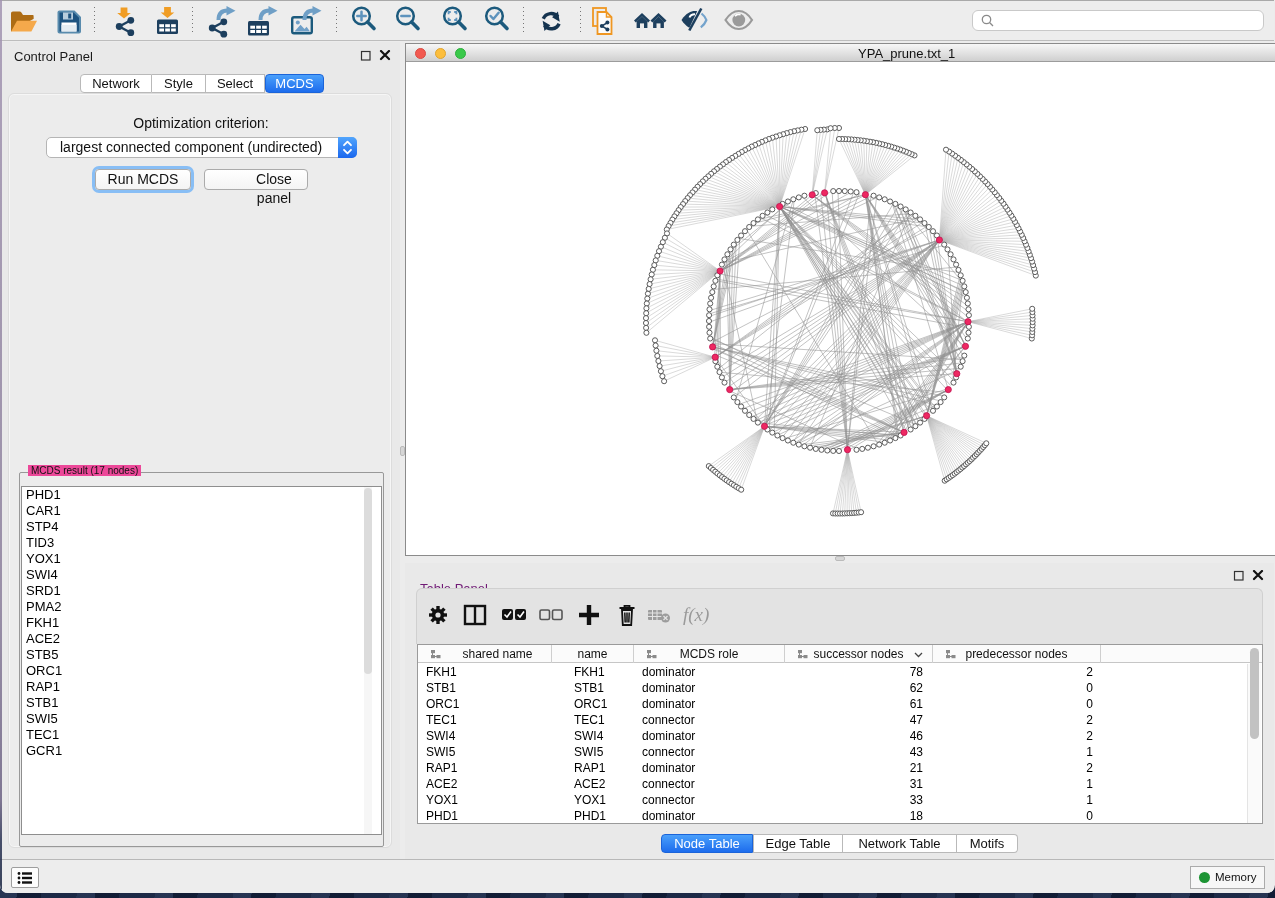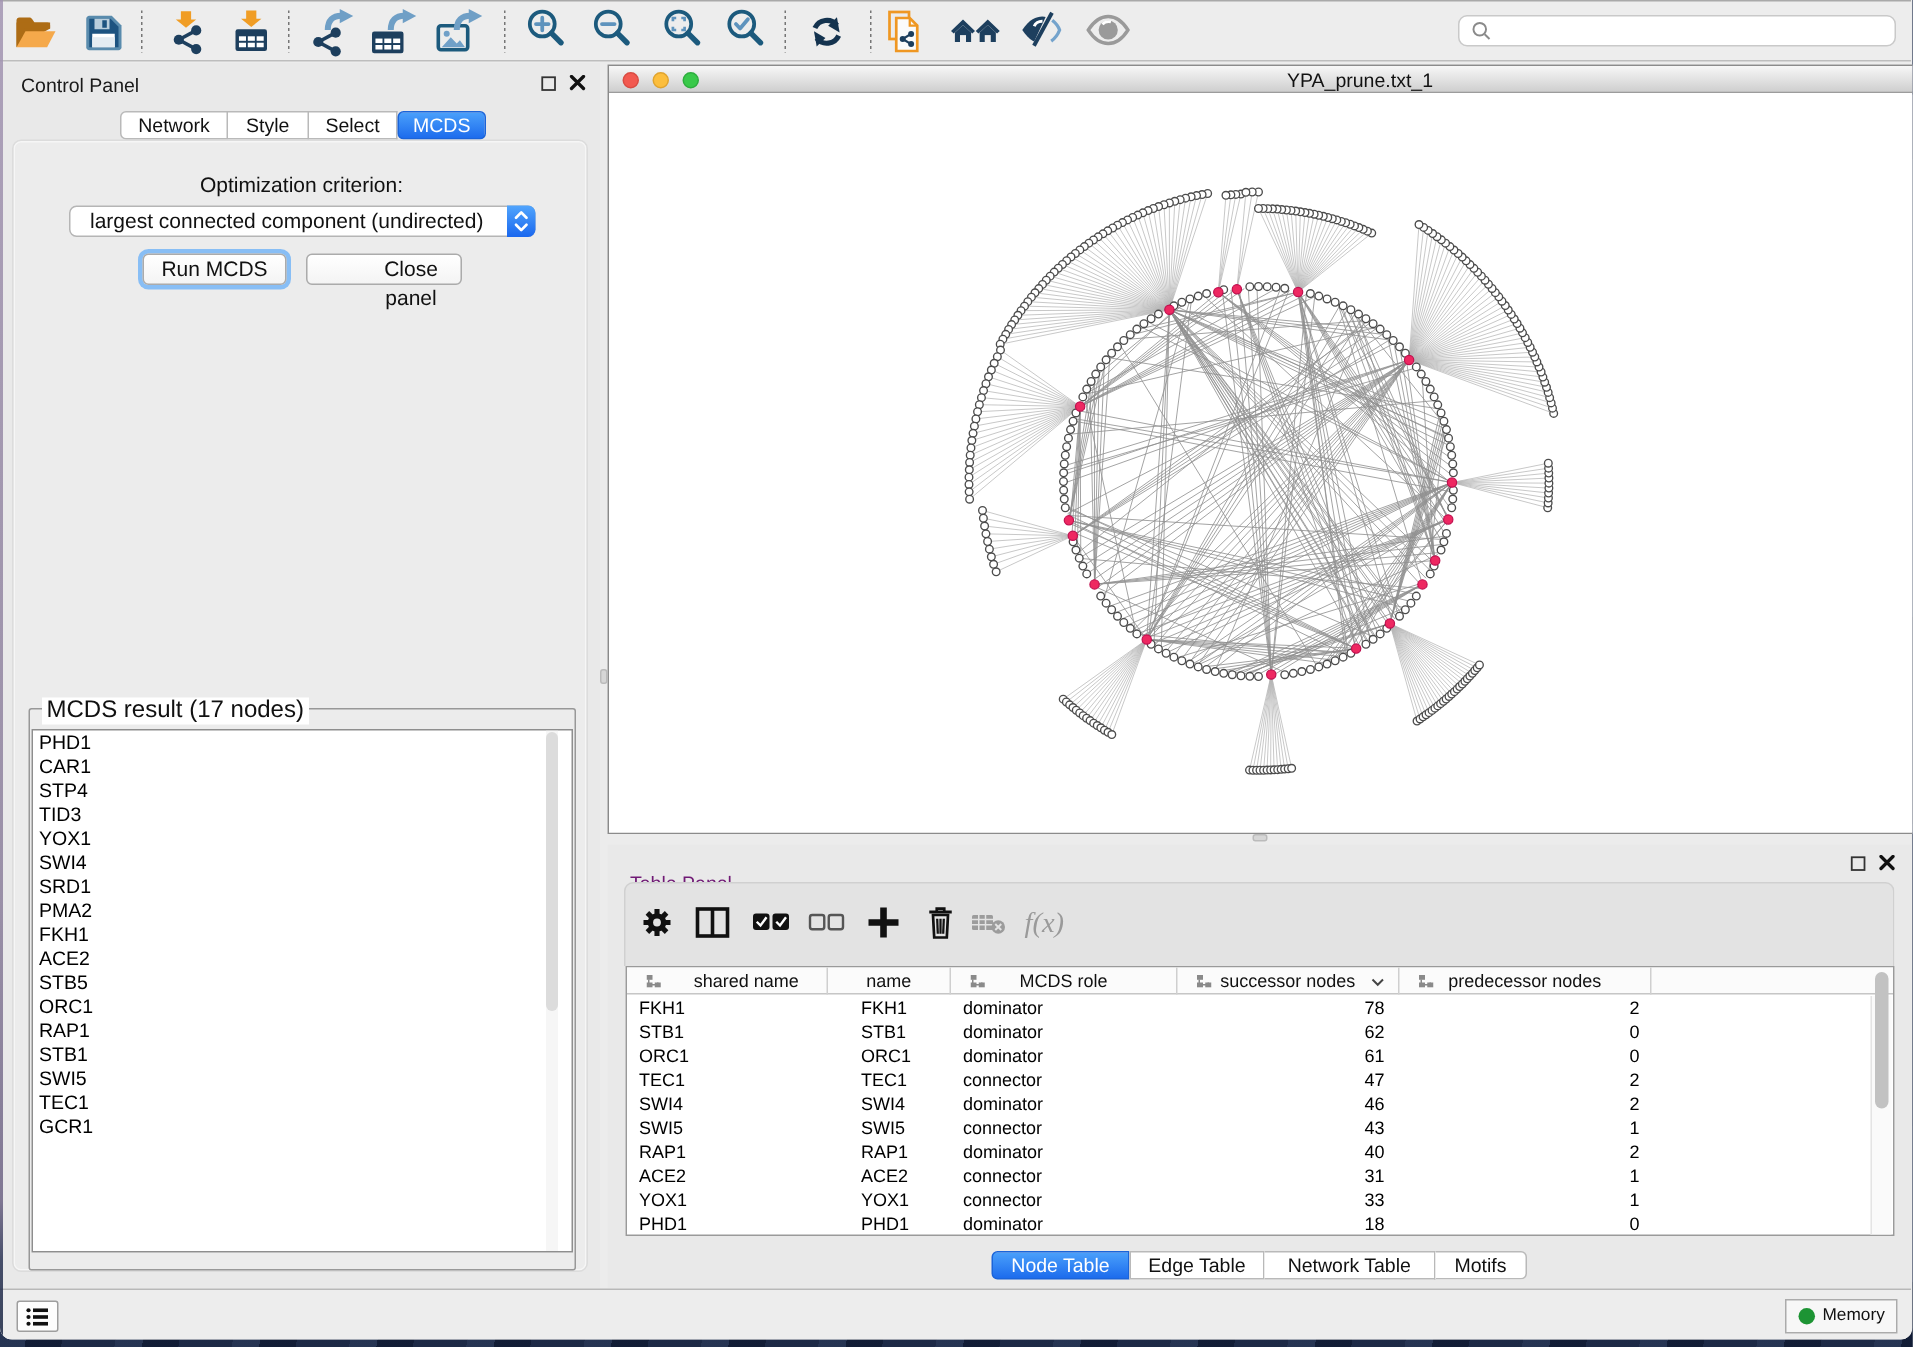--- a/index.html
+++ b/index.html
@@ -39,22 +39,22 @@
 #optlabel { position:absolute; left:0; top:21px; width:384px; text-align:center; font-size:14px; color:#111; }
 #dropdown { position:absolute; left:37px; top:43px; width:311px; height:21px; background:#fff;
   border:1px solid #b5b5b5; border-radius:5px; font-size:14px; color:#111; line-height:19px; }
 #dropdown .txt { position:absolute; left:13px; top:0; }
 #dropdown .step { position:absolute; right:-1px; top:-1px; width:19px; height:21px;
   background:linear-gradient(180deg,#51a5fd,#1a67ee); border-radius:0 5px 5px 0; }
 .btn { position:absolute; height:21px; background:linear-gradient(180deg,#ffffff,#f4f4f4);
   border:1px solid #ababab; border-radius:4px; font-size:14px; color:#111; text-align:center; line-height:19px; }
 #fieldset { position:absolute; left:10px; top:378px; width:365px; height:375px;
   border:1px solid #989898; border-radius:2px; }
-#fieldset .legend { position:absolute; left:8px; top:-8px; background:#ffffff; padding:0 3px;
-  font-size:16px; color:#111; }
+#fieldset .legend { position:absolute; left:8px; top:-8px; background:#ec4899; padding:0 3px;
+  font-size:10px; color:#111; }
 #mlist { position:absolute; left:1px; top:13px; width:361px; height:349px; background:#fff;
   border:1px solid #8e8e8e; font-size:13px; color:#000; overflow:hidden; }
 #mlist .li { height:16px; line-height:16px; padding-left:4px; }
 #mlist .sbtrack { position:absolute; right:9px; top:0; width:8px; height:347px; background:#f6f6f6; }
 #mlist .sbthumb { position:absolute; right:9px; top:1px; width:8px; height:186px; background:#dcdcdc; border-radius:4px; }
 
 #netwin { position:absolute; left:405px; top:43px; width:871px; height:513px;
   background:#fff; border:1px solid #8b8b8b; }
 #nettitle { position:absolute; left:0; top:0; width:870px; height:18px;
   background:linear-gradient(180deg,#f7f7f7,#cfcfcf); border-bottom:1px solid #9c9c9c; }
@@ -1245,21 +1245,21 @@
 <span class="tc" style="left:8px">SWI5</span>
           <span class="tc" style="left:156px">SWI5</span>
 <span class="tc" style="left:224px">connector</span>
           <span class="tc" style="left:367px;width:138px;text-align:right">43</span>
 <span class="tc" style="left:515px;width:160px;text-align:right">1</span>
         </div>
         <div class="trow" style="top:115px">
 <span class="tc" style="left:8px">RAP1</span>
           <span class="tc" style="left:156px">RAP1</span>
 <span class="tc" style="left:224px">dominator</span>
-          <span class="tc" style="left:367px;width:138px;text-align:right">40</span>
+          <span class="tc" style="left:367px;width:138px;text-align:right">21</span>
 <span class="tc" style="left:515px;width:160px;text-align:right">2</span>
         </div>
         <div class="trow" style="top:131px">
 <span class="tc" style="left:8px">ACE2</span>
           <span class="tc" style="left:156px">ACE2</span>
 <span class="tc" style="left:224px">connector</span>
           <span class="tc" style="left:367px;width:138px;text-align:right">31</span>
 <span class="tc" style="left:515px;width:160px;text-align:right">1</span>
         </div>
         <div class="trow" style="top:147px">

